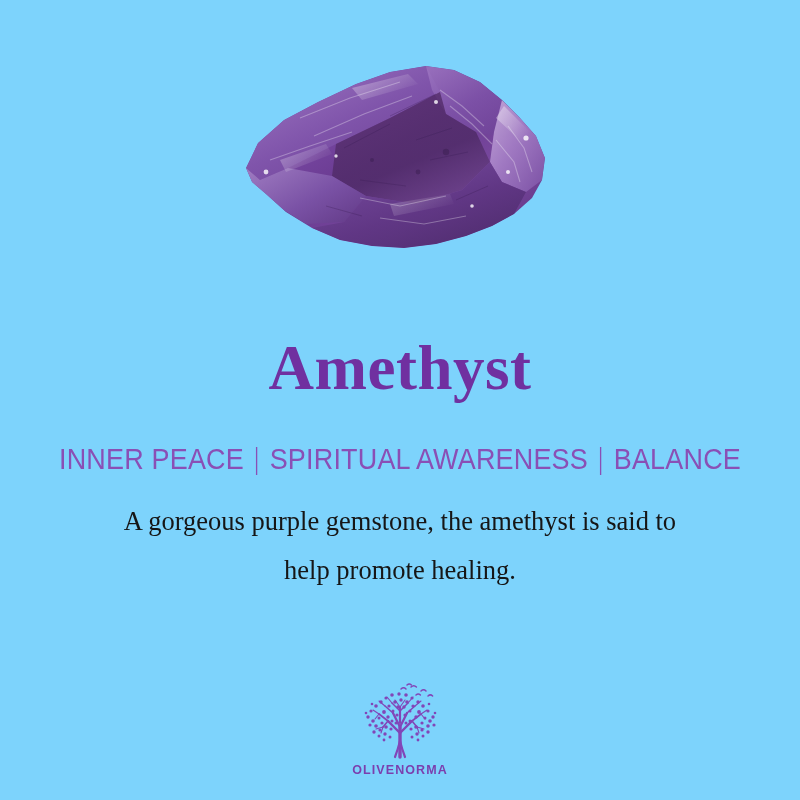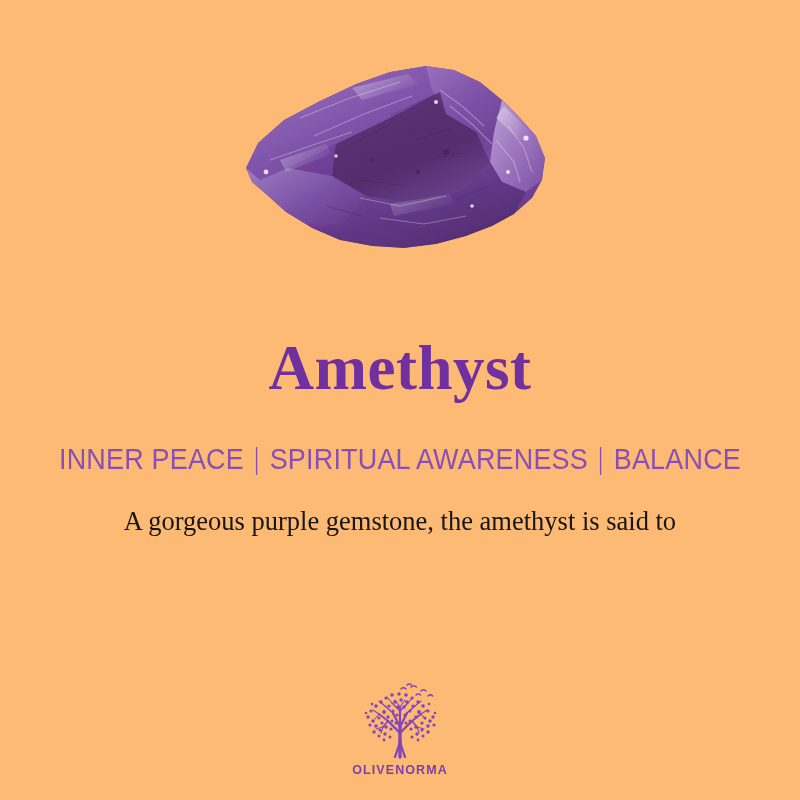--- a/index.html
+++ b/index.html
@@ -11,21 +11,21 @@
     height: 800px;
     background: #ffffff;
     font-family: "Liberation Serif", serif;
     overflow: hidden;
     position: relative;
   }
 
   .card {
     position: absolute;
     inset: 0;
-    background: #fdba74;
+    background: #7dd3fc;
     display: flex;
     flex-direction: column;
     align-items: center;
   }
 
   
   .gem-wrap {
     position: absolute;
     left: 0;
     top: 0;
@@ -240,20 +240,21 @@
   </div>
 
   <div class="title">Amethyst</div>
 
   <div class="keywords">
     <span class="kw">INNER PEACE</span><span class="sep">|</span><span class="kw">SPIRITUAL AWARENESS</span><span class="sep">|</span><span class="kw">BALANCE</span>
   </div>
 
   <div class="desc">
     <span class="dline">A gorgeous purple gemstone, the amethyst is said to</span>
+    <span class="dline">help promote healing.</span>
   </div>
 
   <div class="logo">
     <svg class="logo-mark" width="90" height="78" viewBox="0 0 90 78">
       <g stroke="#8246b8" fill="none" stroke-linecap="round">
 
         <path d="M45,74 L45,44" stroke-width="3.4"></path>
         <path d="M40,74 Q43,66 45,58" stroke-width="2.2"></path>
         <path d="M50,74 Q47,66 45,58" stroke-width="2.2"></path>
 

